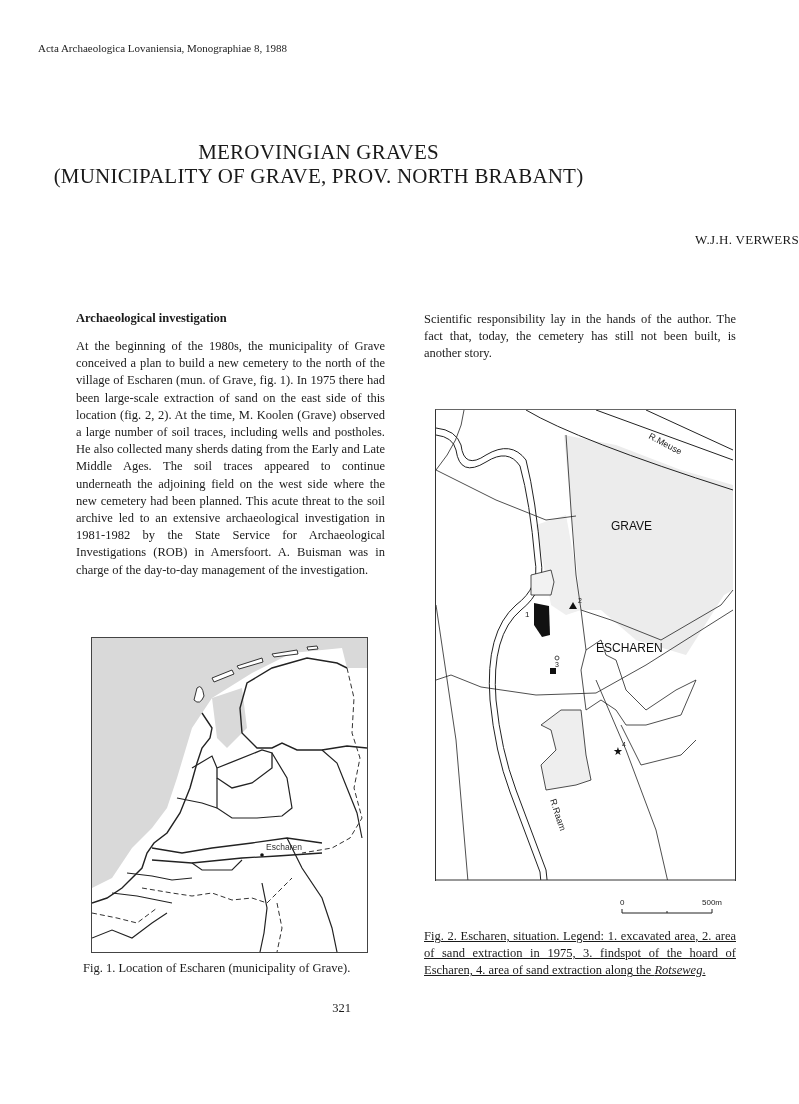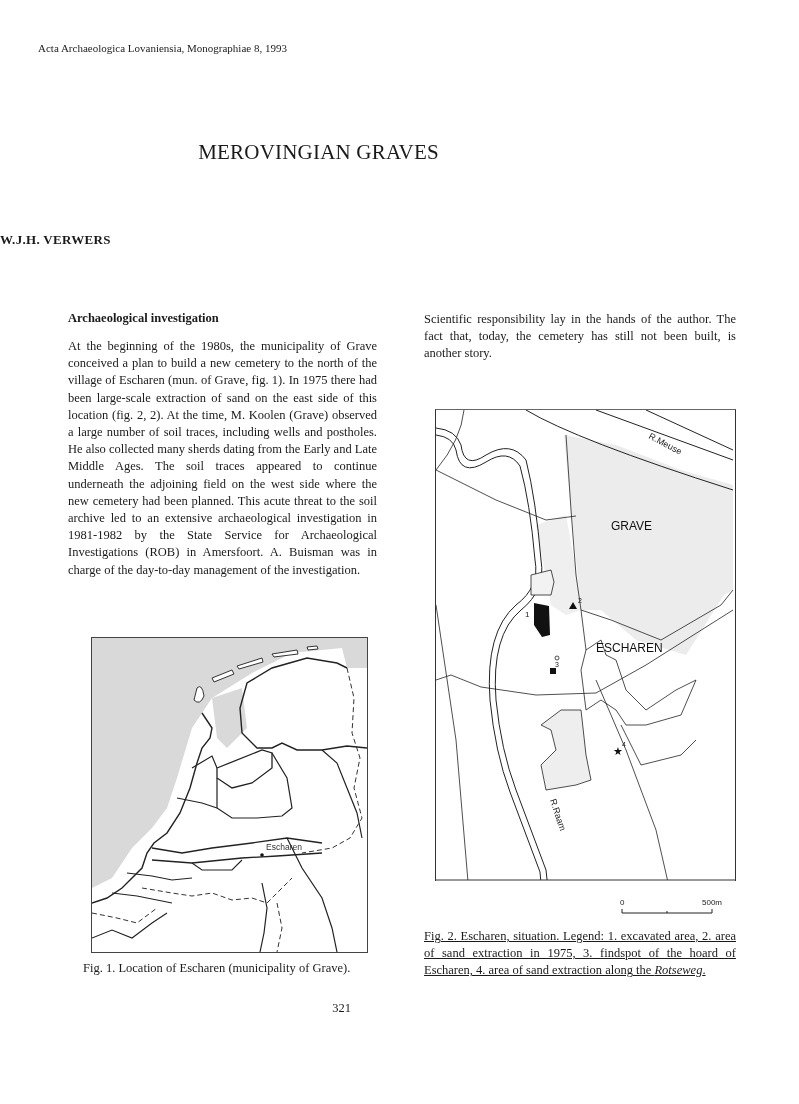--- a/index.html
+++ b/index.html
@@ -1,41 +1,42 @@
 <!DOCTYPE html>
 <html><head>
 <meta charset="utf-8">
 <style>
   html, body { margin: 0; padding: 0; background: #ffffff; }
   body { width: 799px; height: 1104px; position: relative; overflow: hidden; color: #1a1a1a;
          font-family: "Liberation Serif", "DejaVu Serif", serif; }
   .running-head { position: absolute; left: 38px; top: 42px; font-size: 11px; color: #222; }
   .title-block { position: absolute; left: 0; width: 637px; top: 140px; text-align: center; }
   .title-line { font-size: 21px; line-height: 24px; letter-spacing: 0.2px; color: #1a1a1a; }
-  .author { position: absolute; left: 0; width: 799px; top: 232px; text-align: left;
-            font-weight: bold; font-size: 13px; letter-spacing: 0.3px; }
-  .col-left { position: absolute; left: 68px; width: 309px; top: 311px; font-family: Liberation Serif, serif; }
+  .author { position: absolute; left: 0; width: 799px; top: 232px; text-align: right;
+            font-weight: normal; font-size: 13px; letter-spacing: 0.3px; }
+  .col-left { position: absolute; left: 76px; width: 309px; top: 311px; font-family: Liberation Serif, serif; }
   .col-right { position: absolute; left: 424px; width: 312px; top: 311px; font-family: Liberation Serif, serif; }
   .section-heading { font-weight: bold; font-size: 12.5px; margin: 0 0 12px 0; }
   .para { font-size: 12.5px; line-height: 17.2px; text-align: justify; margin: 0; hyphens: none; }
   .fig1 { position: absolute; left: 91px; top: 637px; width: 275px; height: 314px;
           border: 1px solid #444; background: #fff; }
   .fig2-frame { position: absolute; left: 435px; top: 409px; width: 299px; height: 507px; border: 1px solid #333; border-top: 1px solid #666; }
   .cap1 { position: absolute; left: 83px; top: 961px; font-size: 12.5px; }
   .cap2 { position: absolute; left: 424px; top: 928px; width: 312px; font-size: 12.5px; line-height: 17.2px; text-align: justify; text-decoration: underline; }
   .page-number { position: absolute; left: 0; width: 683px; top: 1001px; text-align: center; font-size: 12.5px; }
   svg text { font-family: "Liberation Sans", "DejaVu Sans", sans-serif; }
 </style>
 </head>
 <body>
 
-<div class="running-head">Acta Archaeologica Lovaniensia, Monographiae 8, 1993</div>
+<div class="running-head">Acta Archaeologica Lovaniensia, Monographiae 8, 1988</div>
 
 <div class="title-block">
   <div class="title-line">MEROVINGIAN GRAVES</div>
+  <div class="title-line">(MUNICIPALITY OF GRAVE, PROV. NORTH BRABANT)</div>
 </div>
 
 <div class="author">W.J.H. VERWERS</div>
 
 <div class="col-left">
   <div class="section-heading">Archaeological investigation</div>
   <p class="para">At the beginning of the 1980s, the municipality of Grave conceived a plan to build a new cemetery to the north of the village of Escharen (mun. of Grave, fig. 1). In 1975 there had been large-scale extraction of sand on the east side of this location (fig. 2, 2). At the time, M. Koolen (Grave) observed a large number of soil traces, including wells and postholes. He also collected many sherds dating from the Early and Late Middle Ages. The soil traces appeared to continue underneath the adjoining field on the west side where the new cemetery had been planned. This acute threat to the soil archive led to an extensive archaeological investigation in 1981-1982 by the State Service for Archaeological Investigations (ROB) in Amersfoort. A. Buisman was in charge of the day-to-day management of the investigation.</p>
 </div>
 
 <div class="col-right">

